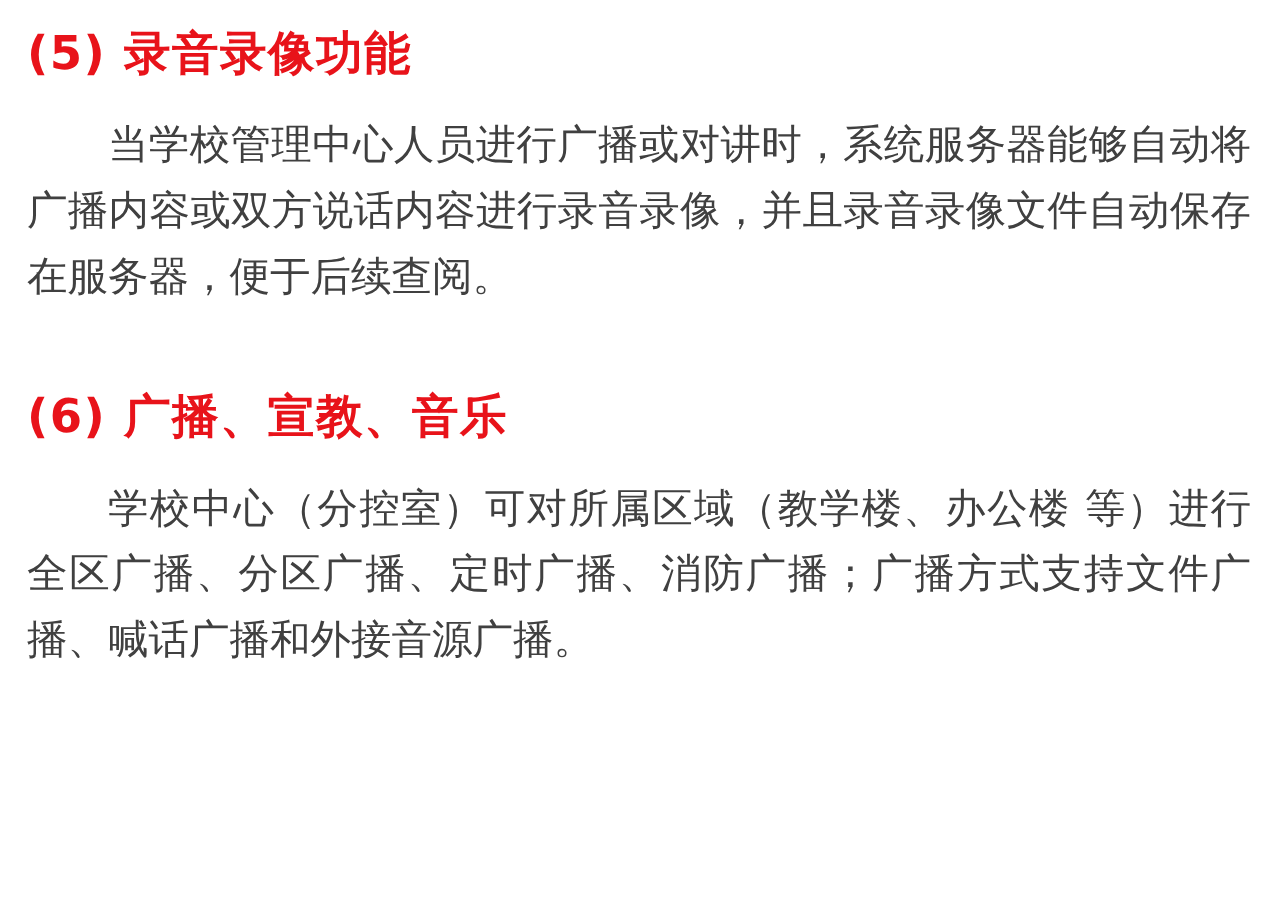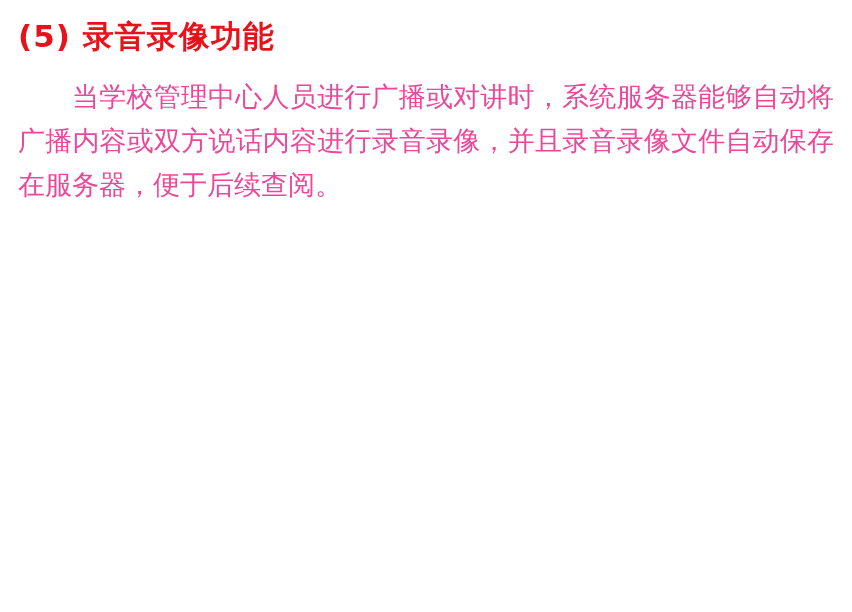--- a/index.html
+++ b/index.html
@@ -25,21 +25,21 @@
   }
   .heading {
     color: #e8131a;
     font-size: 31px;
     font-weight: bold;
     letter-spacing: 1px;
     line-height: 1.2;
     white-space: nowrap;
   }
   .body-text {
-    color: #ec4899;
+    color: #404040;
     font-size: 27px;
     line-height: 1.62;
     text-align: justify;
     text-justify: inter-ideograph;
     text-indent: 2em;
   }
   .sec-1 .heading {
     margin-top: 18px;
   }
   .sec-1 .body-text {
@@ -55,14 +55,18 @@
 </head>
 <body>
 
 <div class="page">
 
   <div class="section sec-1">
     <div class="heading">(5) 录音录像功能</div>
     <div class="body-text">当学校管理中心人员进行广播或对讲时，系统服务器能够自动将广播内容或双方说话内容进行录音录像，并且录音录像文件自动保存在服务器，便于后续查阅。</div>
   </div>
 
+  <div class="section sec-2">
+    <div class="heading">(6) 广播、宣教、音乐</div>
+    <div class="body-text">学校中心（分控室）可对所属区域（教学楼、办公楼 等）进行全区广播、分区广播、定时广播、消防广播；广播方式支持文件广播、喊话广播和外接音源广播。</div>
+  </div>
 
 </div>
 
 </body></html>

